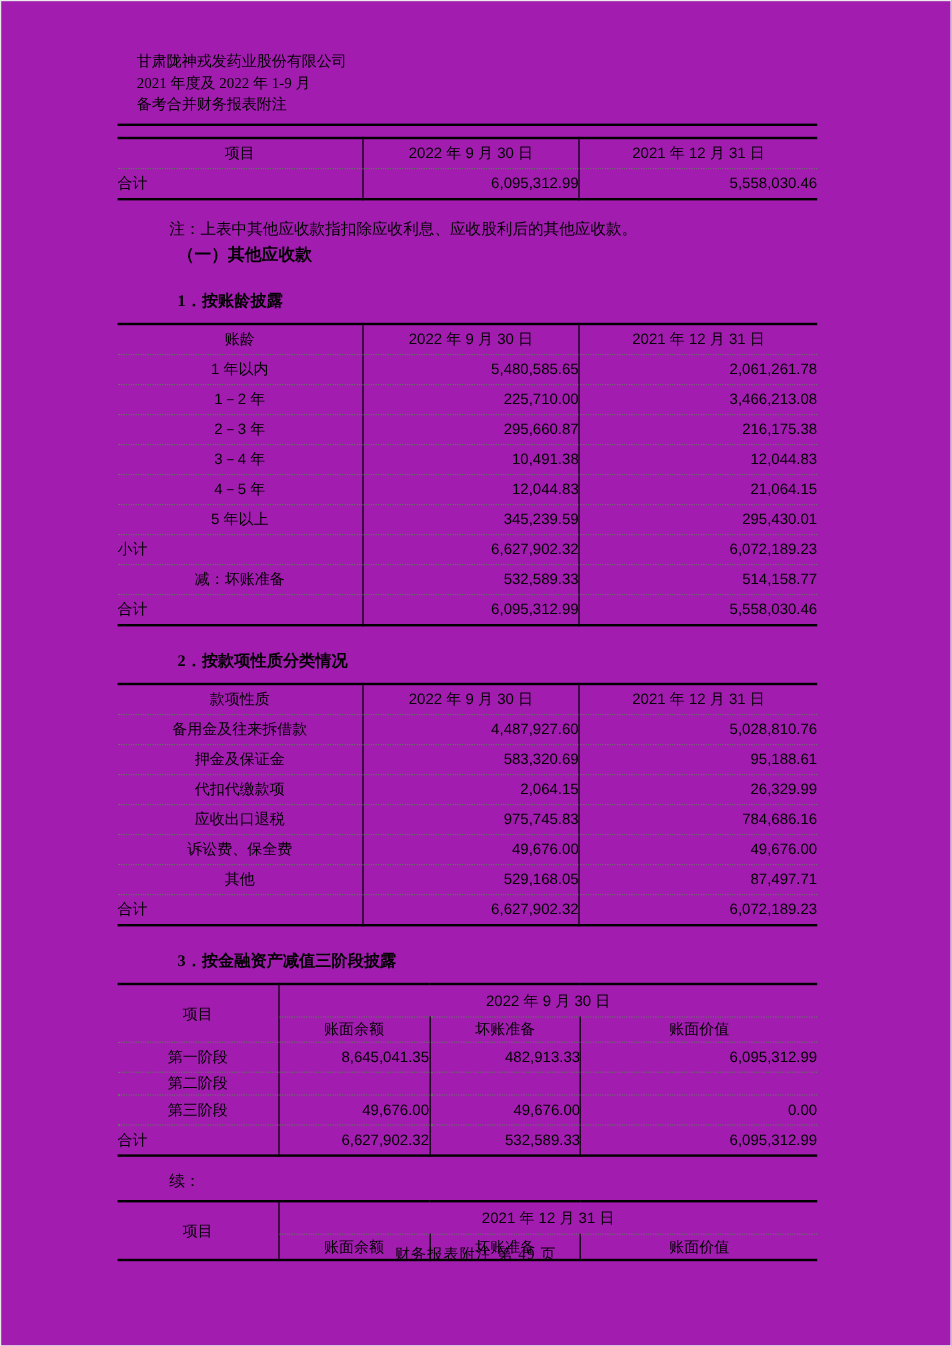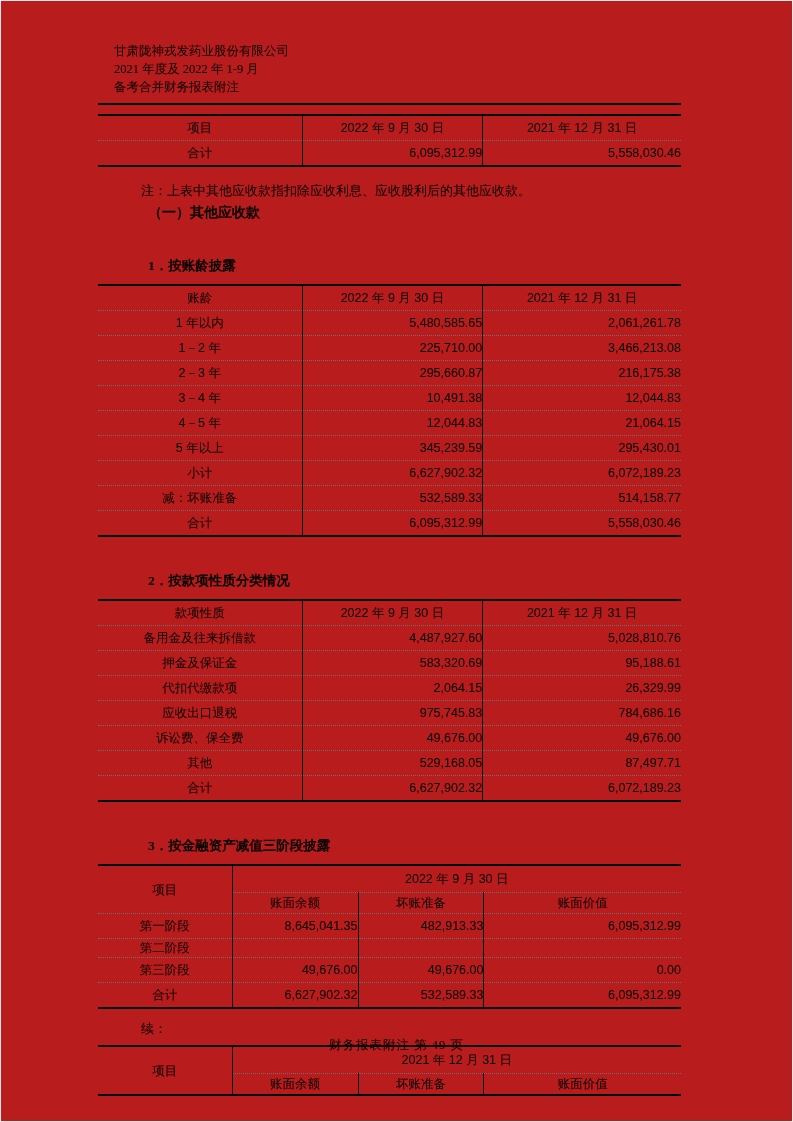--- a/index.html
+++ b/index.html
@@ -1,19 +1,19 @@
 <!DOCTYPE html>
 <html><head>
 <meta charset="utf-8">
 <style>
   html,body { margin:0; padding:0; background:#ffffff; }
   .page {
     position:relative;
     width:793px; height:1122px;
-    background:#b91c1c;
+    background:#a21caf;
     font-family:"Liberation Serif","DejaVu Serif",serif;
     color:#000;
     box-sizing:border-box;
     border:1px solid #e9e9e9;
     overflow:hidden;
   }
   .content { position:absolute; left:97px; top:0; width:583px; }
 
   .header-block { margin:41px 0 0 16px; font-size:12.5px; line-height:18px; }
   .header-block div { white-space:nowrap; }
@@ -32,34 +32,34 @@
   table.doc-table td {
     line-height:16px;
     padding:4px 0;
     vertical-align:middle;
     overflow:hidden;
   }
   table.doc-table tr:not(:first-child) td { border-top:1px dotted #6e6e6e; }
   td.vline { border-left:1px solid #000; }
   td.hdr { text-align:center; }
   td.lbl { text-align:center; padding-left:7px; }
-  td.ctr { text-align:center; }
+  td.ctr { }
   td.num { text-align:right; padding-right:9px; }
 
   .t-summary td { padding:5px 0; }
   .t-aging td, .t-nature td { padding:3px 0; }
 
   .t-stage td { padding:3px 0; }
   .t-stage tr.h1 td { padding:5px 0; }
   .t-stage tr.h2 td { padding:2px 0; }
   .t-stage tr.short td { padding:1px 0; height:14px;margin-top:33px; }
 
   .note { margin:15px 0 0 43px; font-size:13px; }
   .hd-major { margin:4px 0 0 50px; font-size:14px; font-weight:bold; }
-  .hd-minor { margin:35px 0 0 50px; font-size:13.5px; font-weight:bold; }
+  .hd-minor { margin:20px 0 0 50px; font-size:13.5px; font-weight:bold; }
   .tbl-gap { margin-top:9px; }
   .cont-label { margin:11px 0 0 43px; font-size:13px; }
 
   .footer {
     position:absolute; left:0; top:1036px; width:100%;
     text-align:center; font-size:12.5px; letter-spacing:1px;
   }
 </style>
 </head>
 <body>

